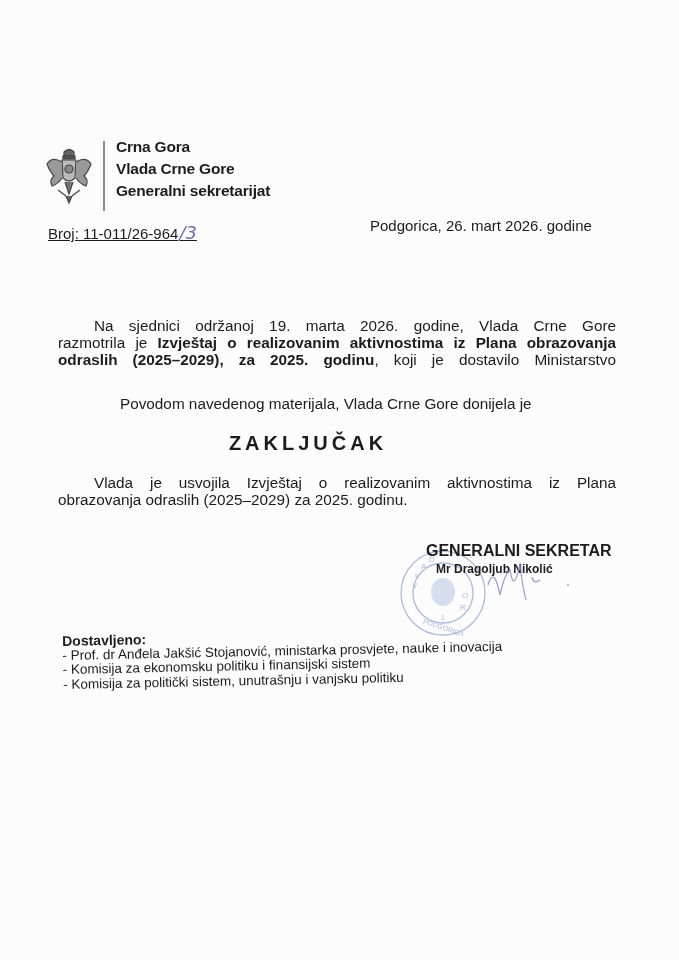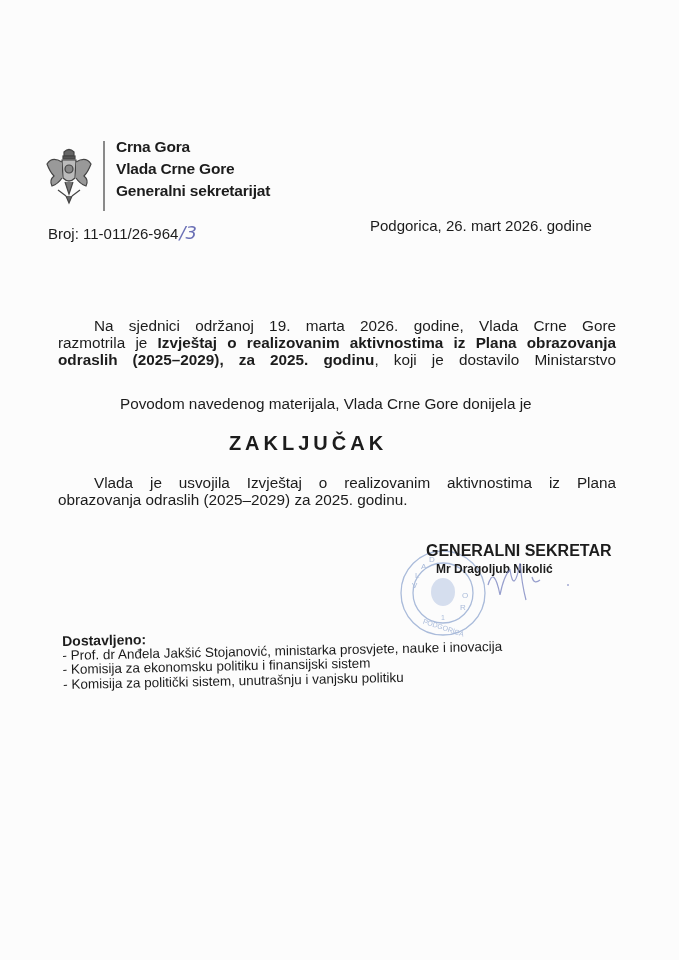--- a/index.html
+++ b/index.html
@@ -14,21 +14,21 @@
     .abs { position: absolute; }
 
     
     .crest { left: 44px; top: 146px; width: 50px; height: 60px; }
     .vline { left: 103px; top: 141px; width: 2px; height: 70px; background: #8a8a8a; }
     .org { left: 116px; font-weight: bold; font-size: 15.5px; letter-spacing: -0.2px; }
     .org1 { top: 138px; }
     .org2 { top: 160px; }
     .org3 { top: 182px; }
 
-    .broj { left: 48px; top: 222px; font-size: 15px; }
+    .broj { left: 48px; top: 222px; font-size: 15px; text-decoration: underline; }
     .broj .hand { font-family: "DejaVu Sans", sans-serif; color: #6a6fb5; font-size: 18px; font-style: italic; margin-left: 1px; }
     .date { left: 370px; top: 217px; font-size: 15px; }
 
     .para { left: 58px; width: 558px; font-size: 15.3px; line-height: 17px; text-align: justify; }
     .p1 { top: 317px; }
     .line { display: block; text-align: justify; text-align-last: justify; }
     .line.last { text-align-last: left; }
     .indent { padding-left: 36px; }
     b { font-weight: bold; }
 

